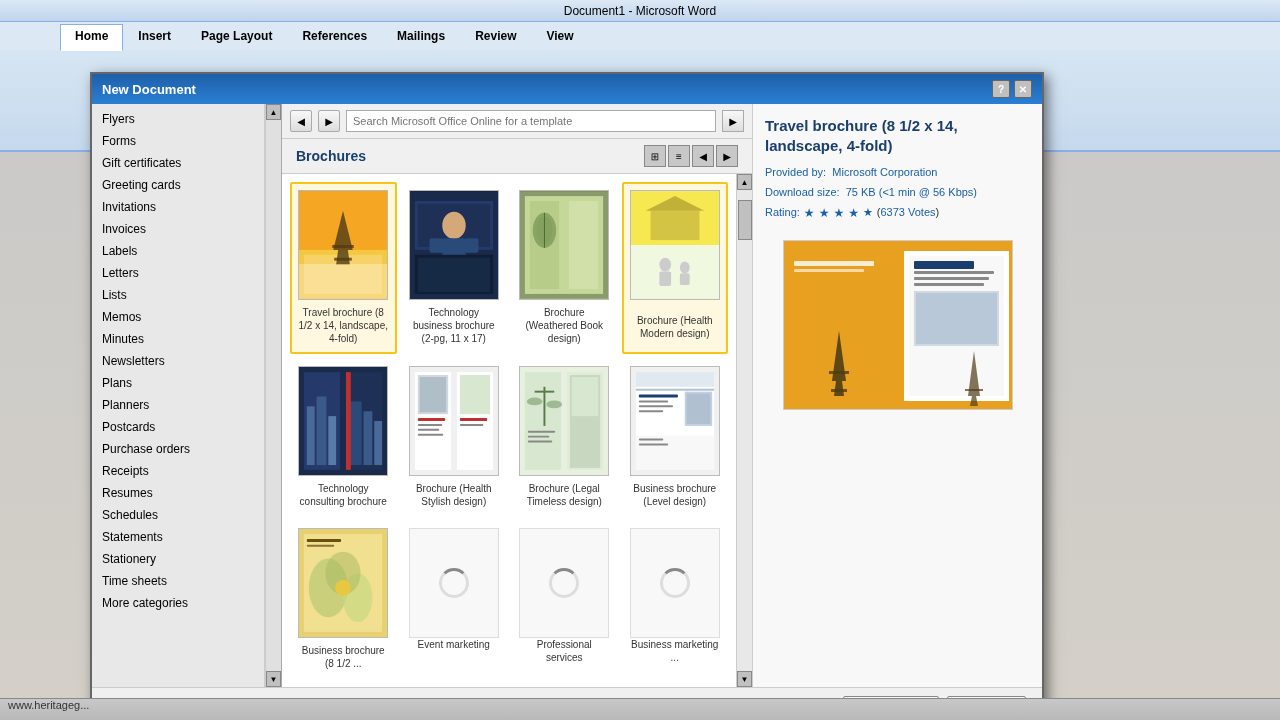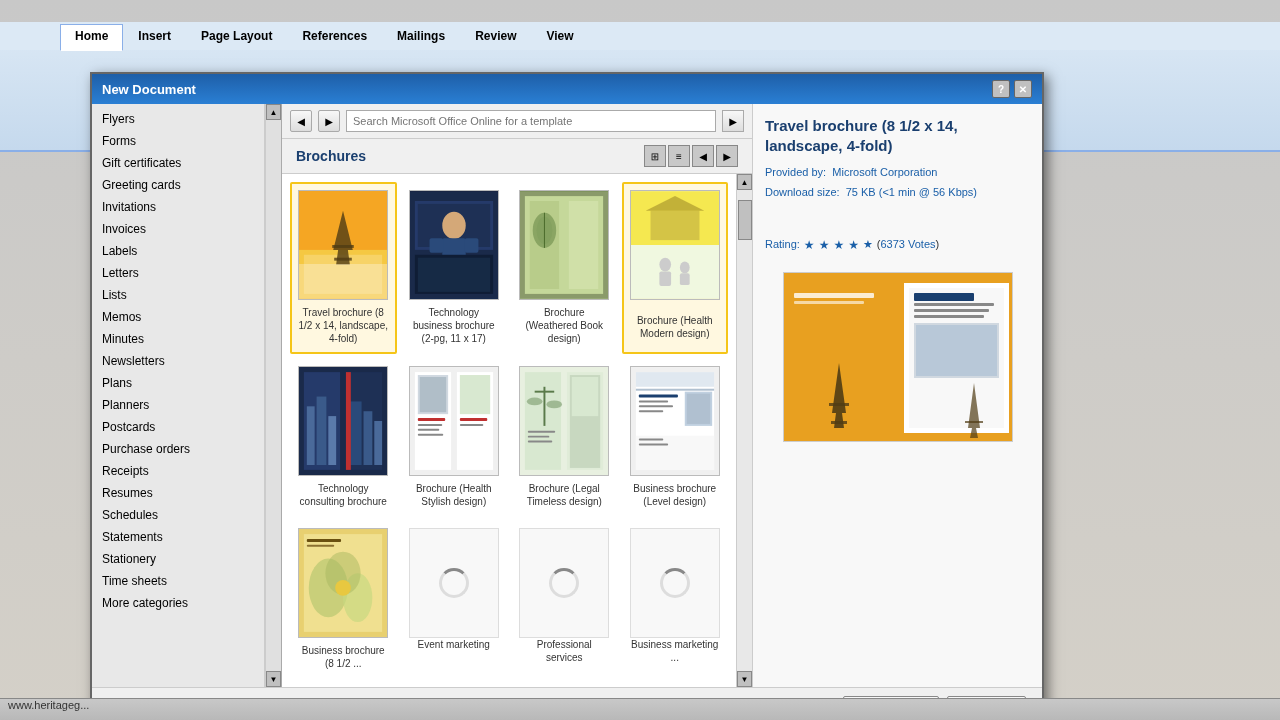--- a/index.html
+++ b/index.html
@@ -465,20 +465,23 @@
       background: #e0e0e0;
       border-left: 1px solid #ccc;
       display: flex;
       flex-direction: column;
     }
   </style>
 </head>
 <body>
 
 <div class="word-bg">
+  <div class="word-titlebar">
+    <span>Document1 - Microsoft Word</span>
+  </div>
   <div class="word-ribbon">
     <div class="ribbon-tabs">
       <div class="ribbon-tab active">Home</div>
       <div class="ribbon-tab">Insert</div>
       <div class="ribbon-tab">Page Layout</div>
       <div class="ribbon-tab">References</div>
       <div class="ribbon-tab">Mailings</div>
       <div class="ribbon-tab">Review</div>
       <div class="ribbon-tab">View</div>
     </div>
@@ -763,21 +766,21 @@
 
       <div class="preview-meta">
         <div>
           <span>Provided by:</span>&nbsp;
           <span style="color:#1a5fa8;">Microsoft Corporation</span>
         </div>
         <div>
           <span>Download size:</span>&nbsp;
           <span>75 KB (&lt;1 min @ 56 Kbps)</span>
         </div>
-        <div style="display:flex; align-items:flex-start; gap:4px;margin-top:32px;">
+        <div style="display:flex; align-items:flex-start; gap:4px;">
           <span>Rating:</span>
           <span class="stars">★</span>
           <span class="stars">★</span>
           <span class="stars">★</span>
           <span class="stars">★</span>
           <span class="star-empty">★</span>
           <span style="color:#333;">(<span>6373 Votes</span>)</span>
         </div>
       </div>
 

